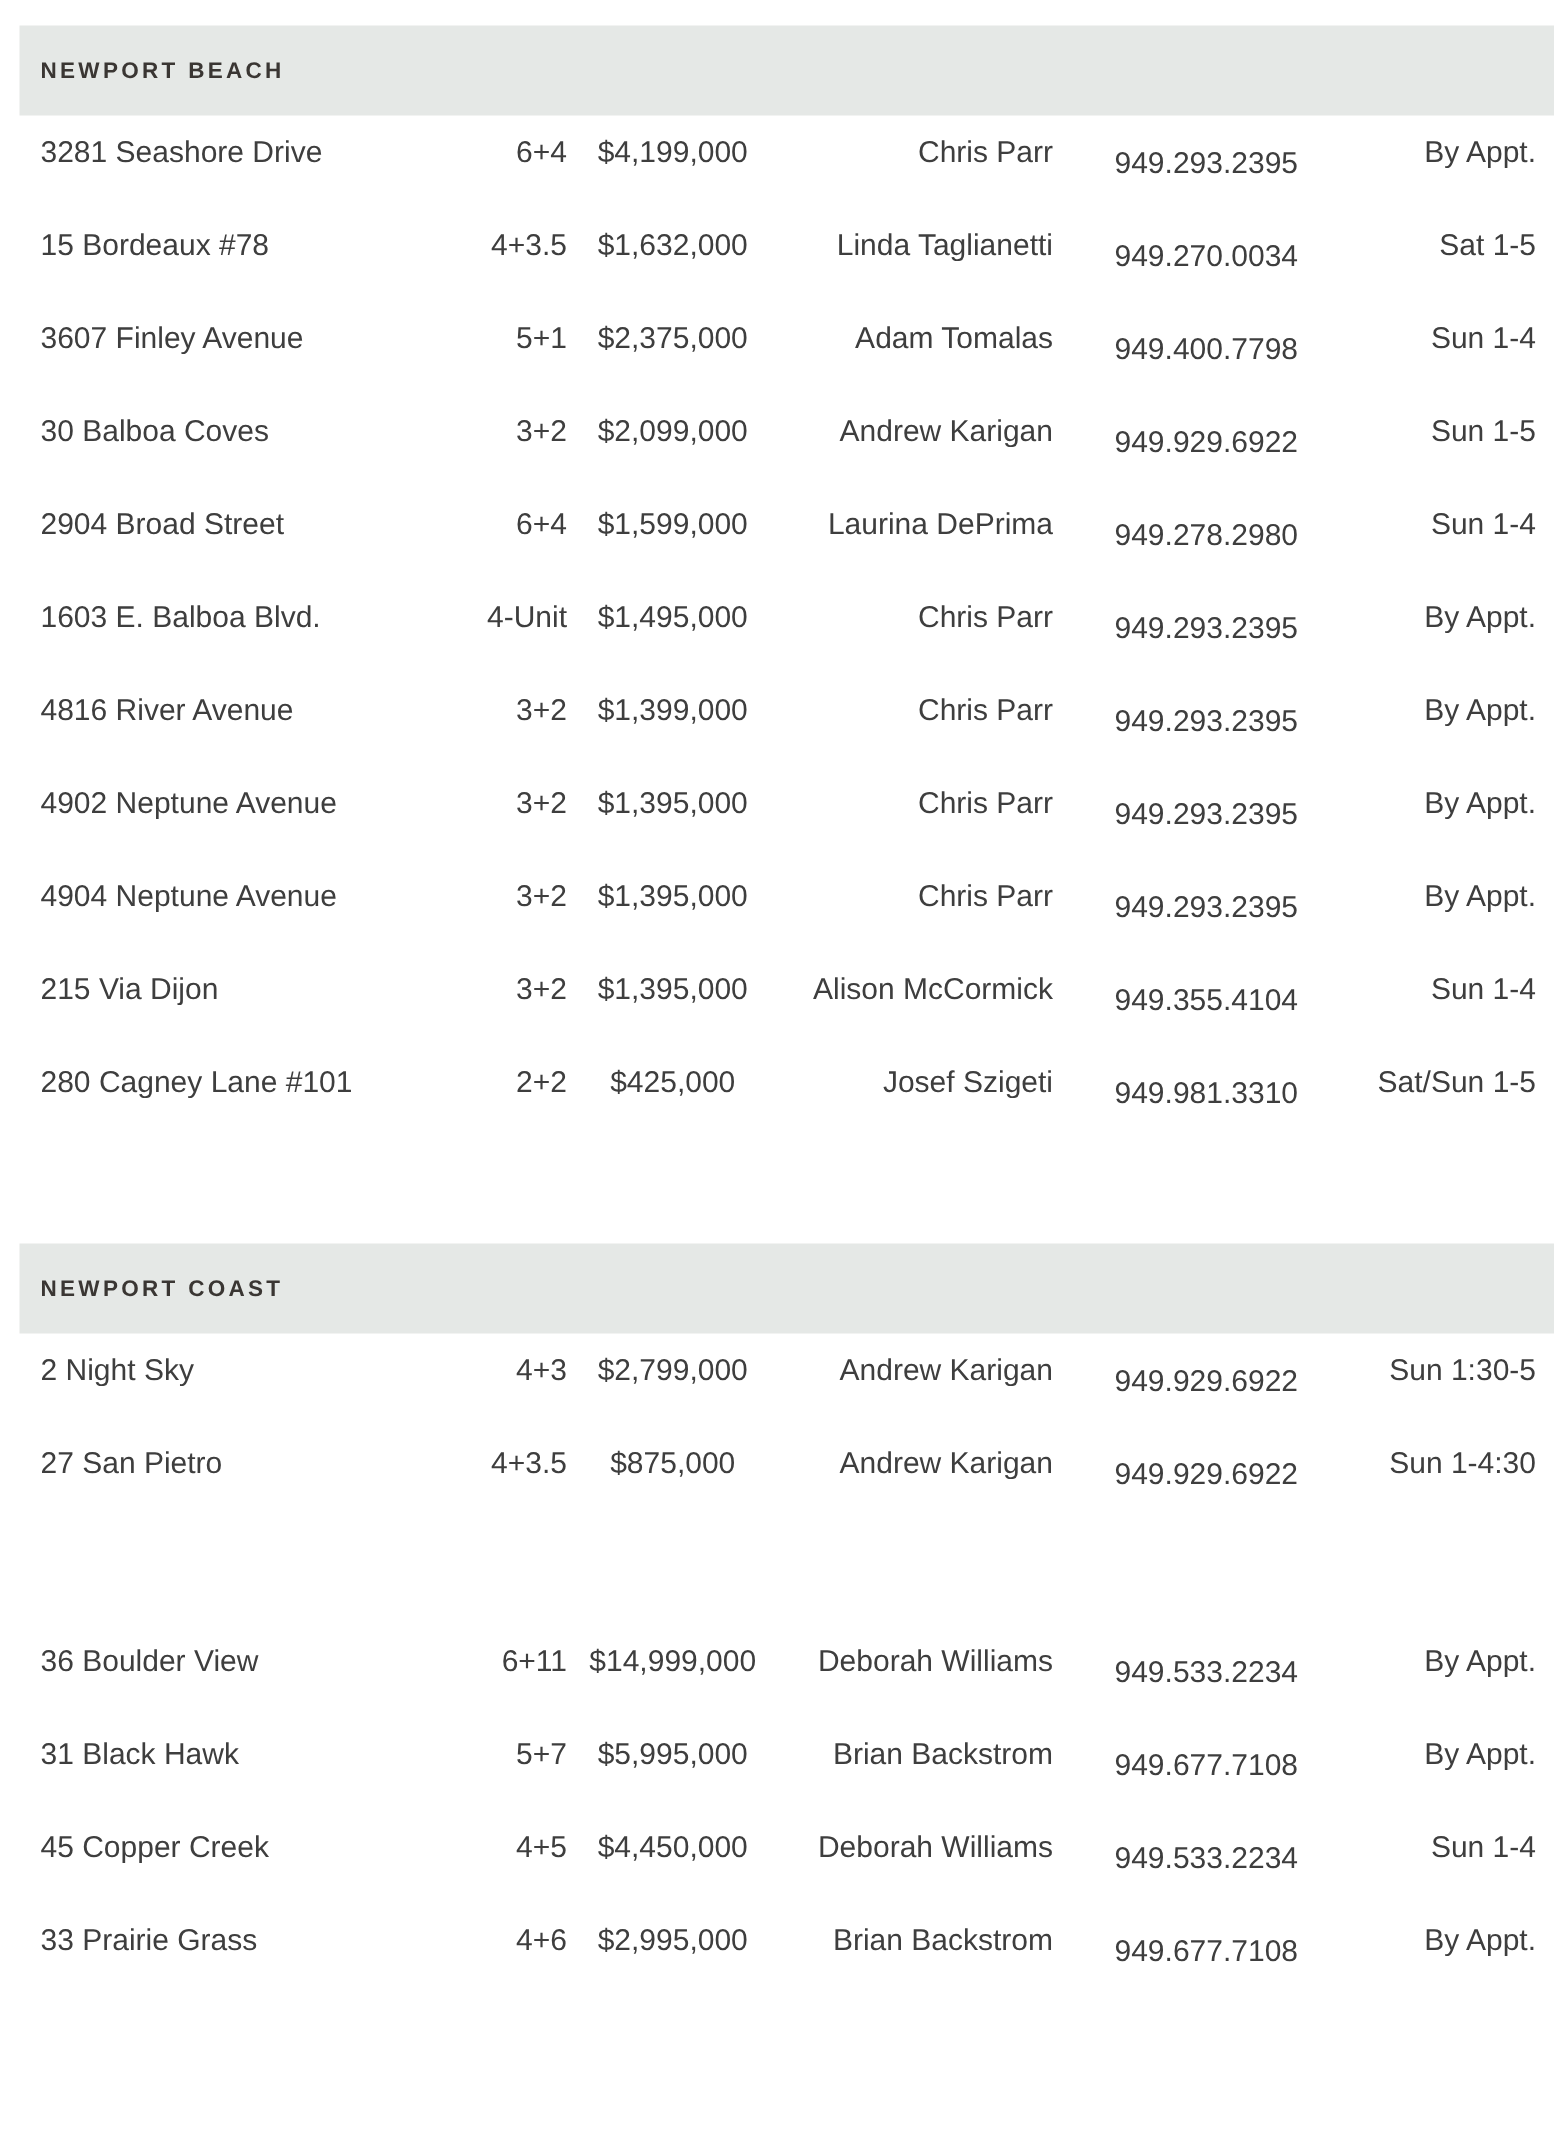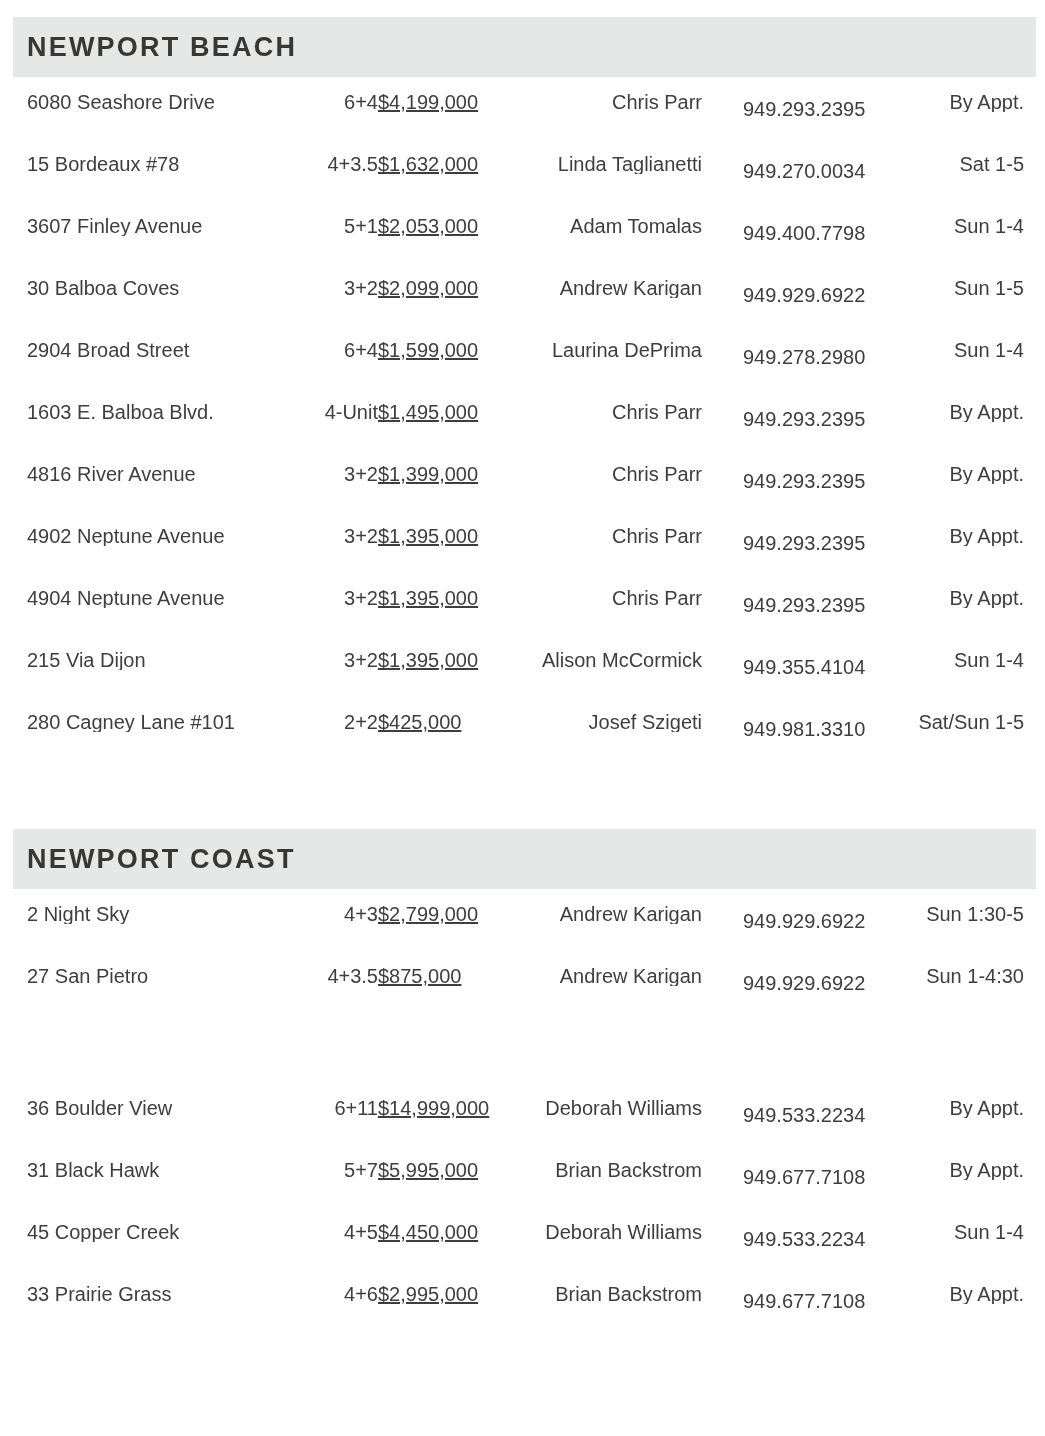--- a/index.html
+++ b/index.html
@@ -17,70 +17,70 @@
   }
   .page{width:1045px;height:1436px;position:relative;}
   .section{margin-left:13px;width:1023px;}
   .section:first-child .section-header{margin-top:17px;}
   .section + .section{margin-top:70px;}
   .section-header{
     height:60px;background:var(--bar-color);
     display:flex;align-items:center;padding-left:14px;
   }
   .section-title{
-    font-size:27px;font-weight:700;letter-spacing:2.2px;
+    font-size:15px;font-weight:700;letter-spacing:2.2px;
     color:var(--header-text);
     font-family:"Liberation Sans",sans-serif;
   }
   .rows{position:relative;top:-6px;padding-right:12px;}
   .row{
     height:62px;display:grid;align-items:center;
     grid-template-columns:230px 135px 141px 183px 175px 147px;
     font-size:20px;line-height:1;color:var(--body-text);
   }
   .cell{white-space:nowrap;overflow:hidden;}
   .cell.address{padding-left:14px;text-align:left;}
   .cell.beds{text-align:right;}
-  .cell.price{text-align:left;text-decoration:underline;}
+  .cell.price{text-align:center;}
   .cell.agent{text-align:right;}
   .cell.phone{text-align:left;padding-left:41px;margin-top:13px;}
   .cell.open{text-align:right;}
 </style>
 </head>
 <body>
 
 <div class="page">
   <div id="sections">
   <section class="section">
     <header class="section-header">
       <h2 class="section-title">NEWPORT BEACH</h2>
     </header>
     <div class="rows">
   <div class="row">
-    <span class="cell address">6080 Seashore Drive</span>
+    <span class="cell address">3281 Seashore Drive</span>
     <span class="cell beds">6+4</span>
     <span class="cell price">$4,199,000</span>
     <span class="cell agent">Chris Parr</span>
     <span class="cell phone">949.293.2395</span>
     <span class="cell open">By Appt.</span>
   </div>
 
   <div class="row">
     <span class="cell address">15 Bordeaux #78</span>
     <span class="cell beds">4+3.5</span>
     <span class="cell price">$1,632,000</span>
     <span class="cell agent">Linda Taglianetti</span>
     <span class="cell phone">949.270.0034</span>
     <span class="cell open">Sat 1-5</span>
   </div>
 
   <div class="row">
     <span class="cell address">3607 Finley Avenue</span>
     <span class="cell beds">5+1</span>
-    <span class="cell price">$2,053,000</span>
+    <span class="cell price">$2,375,000</span>
     <span class="cell agent">Adam Tomalas</span>
     <span class="cell phone">949.400.7798</span>
     <span class="cell open">Sun 1-4</span>
   </div>
 
 
   <div class="row">
     <span class="cell address">30 Balboa Coves</span>
     <span class="cell beds">3+2</span>
     <span class="cell price">$2,099,000</span>

